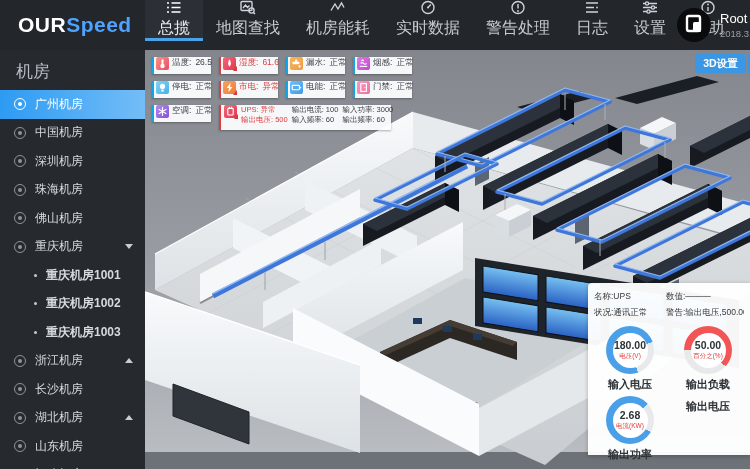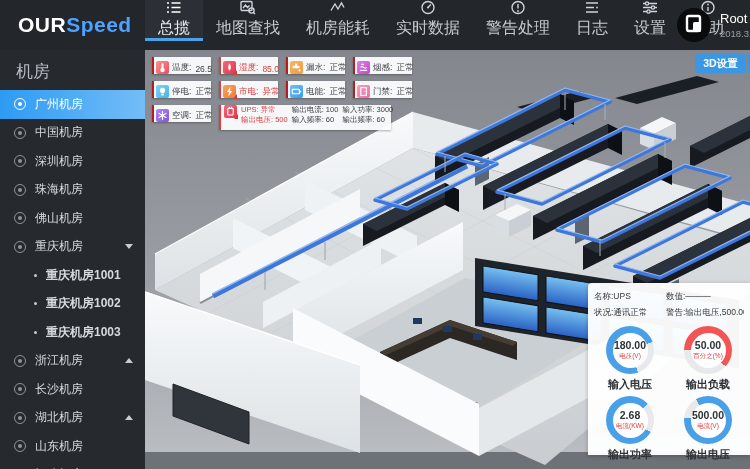--- a/index.html
+++ b/index.html
@@ -43,21 +43,21 @@
     border-top:5px solid #c8cdd3; margin-left:auto; margin-right:12px; }
   .caret-u { width:0; height:0; border-left:4px solid transparent; border-right:4px solid transparent;
     border-bottom:5px solid #c8cdd3; margin-left:auto; margin-right:12px; }
 
   
   .main { position:absolute; left:145px; top:50px; width:605px; height:419px; overflow:hidden; }
   .scene { position:absolute; inset:0; width:605px; height:419px; display:block; }
 
   
   .badge { position:absolute; width:59px; height:17px; background:rgba(252,253,254,.95);
-    border-left:2px solid #b91c1c; display:flex; align-items:flex-end; gap:3px; padding:0 2px;
+    border-left:2px solid #0ea5e9; display:flex; align-items:flex-start; gap:3px; padding:0 2px;
     box-shadow:0 1px 2px rgba(0,0,0,.3); font-size:8.5px; color:#3a3f45; cursor:pointer; z-index:10; }
   .badge .b-label { white-space:nowrap; } .badge .b-value { white-space:nowrap; margin-left:1px; }
   .badge.alarm { border-left-color:#e23b3b; color:#e23b3b; }
   .b-icon { width:13px; height:13px; border-radius:2px; position:relative; flex:none;
     display:flex; align-items:center; justify-content:center; }
   .b-icon svg { width:11px; height:11px; display:block; }
   .b-warn { position:absolute; right:-1px; bottom:-1px; width:0; height:0;
     border-left:4.5px solid transparent; border-bottom:5.5px solid #d23b3b; }
   .ic-temp { background:linear-gradient(135deg,#f9938a,#ef4a5f); }
   .ic-hum  { background:linear-gradient(135deg,#f2697c,#e4354e); }
@@ -428,21 +428,21 @@
       <span class="b-value">26.5</span>
   </div>
   <div class="badge alarm" style="left:74px;top:7px">
     <span class="b-icon ic-hum">
         <svg viewBox="0 0 11 11">
           <path d="M5.5 1.3 Q2.6 5.6 5.5 8.8 Q8.4 5.6 5.5 1.3 Z" fill="#fff"></path>
         </svg>
         <span class="b-warn"></span>
       </span>
     <span class="b-label">湿度:</span>
-      <span class="b-value">85.0</span>
+      <span class="b-value">61.6</span>
   </div>
   <div class="badge" style="left:141px;top:7px">
     <span class="b-icon ic-leak">
         <svg viewBox="0 0 11 11">
           <rect x="1.5" y="3.8" width="7" height="2.4" rx="0.8" fill="#fff"></rect>
           <rect x="4.2" y="1.6" width="2" height="2.4" fill="#fff"></rect>
           <circle cx="8.6" cy="8.4" r="1.1" fill="#fff"></circle>
         </svg>
       </span>
     <span class="b-label">漏水:</span>
@@ -566,23 +566,17 @@
       <div class="gauge-cell">
         <div class="gauge arc3">
           <div class="g-center">
               <div class="g-val">2.68</div>
               <div class="g-unit">电流(KW)</div>
             </div>
         </div>
         <div class="g-name">输出功率</div>
       </div>
       <div class="gauge-cell">
-        <div class="gauge arc4">
-          <div class="g-center">
-              <div class="g-val">500.00</div>
-              <div class="g-unit">电流(V)</div>
-            </div>
-        </div>
         <div class="g-name">输出电压</div>
       </div>
     </div>
   </div>
 </div>
 
 </body></html>

